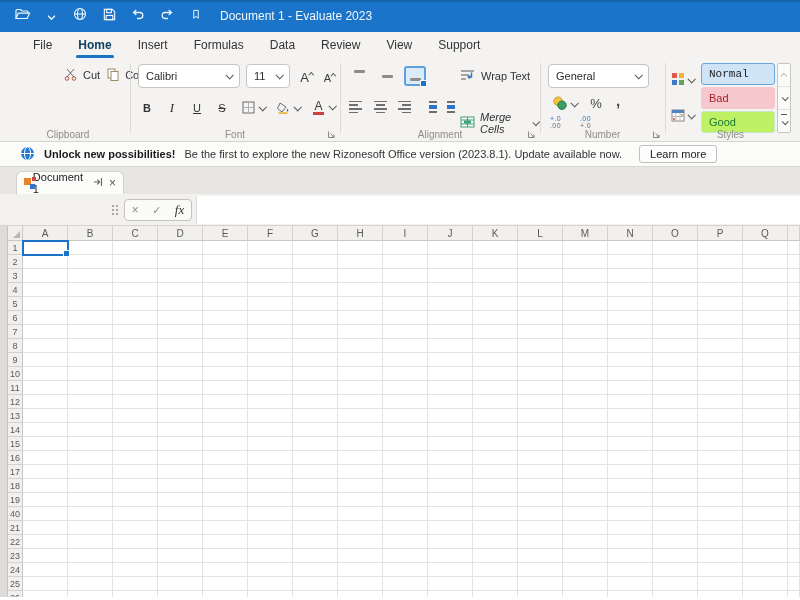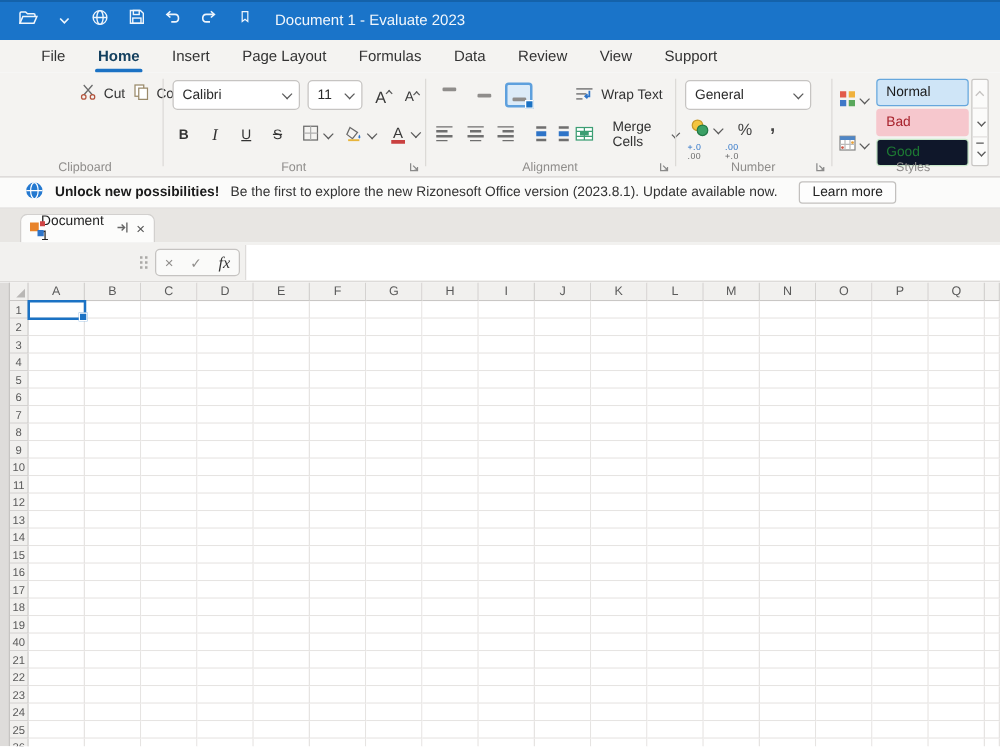--- a/index.html
+++ b/index.html
@@ -47,21 +47,21 @@
   .halbtn{ width:20px; height:18px; position:absolute; top:40px; display:flex; flex-direction:column; justify-content:center; gap:2px; padding:0 3px; }
   .halbtn i{ display:block; height:1.6px; background:#6f6f6f; }
 
   
   .decbtn{ position:absolute; top:57px; display:flex; flex-direction:column; line-height:7px; font-size:7px; color:#6a6a6a; letter-spacing:.4px; }
   .decbtn span:first-child{ color:#2e74c8; }
 
   
   .style-gallery{ position:absolute; left:36px; top:5px; width:74px; display:flex; flex-direction:column; gap:2px; }
   .style-chip{ height:22px; border:1px solid transparent; border-radius:3px; font-size:11px; display:flex; align-items:center; padding-left:7px; }
-  .style-chip.first{ border-width:1.5px; }
+  .style-chip.first{ border-width:1.5px;font-family:Liberation Mono, monospace; }
   .style-rail{ position:absolute; left:112px; top:5px; width:14px; height:70px; border:1px solid #c8c6c4; background:#fbfbfa; border-radius:2px; display:flex; flex-direction:column; }
   .style-rail div{ flex:1; display:flex; align-items:center; justify-content:center; border-bottom:1px solid #e2e0de; }
   .style-rail div:last-child{ border-bottom:none; }
   .rail-more{ position:relative; }
   .rail-more::before{ content:""; position:absolute; top:4px; left:3px; right:3px; height:1px; background:#5a5a5a; }
   .chv.dis{ border-color:#c4c2c0; }
 
   
   .notif{ height:25px; background:#fbfbfa; border-bottom:1px solid #dbd9d7; display:flex; align-items:center; padding-left:20px; gap:9px; font-size:11px; color:#333; }
   .notif b{ color:#1a1a1a; }
@@ -148,21 +148,20 @@
           </svg></span>
     </div>
   </div>
   <span class="tb-title">Document 1 - Evaluate 2023</span>
 </div>
 
 <div class="tabstrip">
     <div class="rtab">File</div>
     <div class="rtab active">Home</div>
     <div class="rtab">Insert</div>
-    <div class="rtab">Page Layout</div>
     <div class="rtab">Formulas</div>
     <div class="rtab">Data</div>
     <div class="rtab">Review</div>
     <div class="rtab">View</div>
     <div class="rtab">Support</div>
   </div>
 
 <div class="ribbon">
 
   <div class="rgroup" style="left:6px;width:124px;">
@@ -293,21 +292,21 @@
     <div class="halbtn" style="left:80px;align-items:flex-end;position:absolute;">
         <i style="width:8px"></i>
         <i style="width:8px;background:#2e74c8;height:4px;"></i>
         <i style="width:8px"></i>
       </div>
     <div class="halbtn" style="left:104px;">
         <i style="width:8px"></i>
         <i style="width:8px;background:#2e74c8;height:4px;"></i>
         <i style="width:8px"></i>
       </div>
-    <div class="sbtn" style="position:absolute;left:118px;top:40px;gap:15px;">
+    <div class="sbtn" style="position:absolute;left:118px;top:55px;gap:5px;font-style:italic;">
       <span><svg width="15" height="12" viewBox="0 0 15 12">
             <rect x="1" y="1" width="13" height="10" fill="#fff" stroke="#3c9e74"></rect>
             <path d="M1 4 H14 M1 8 H14 M7.5 1 V11" stroke="#3c9e74"></path>
             <rect x="4" y="4.6" width="7" height="2.8" fill="#3c9e74"></rect>
           </svg></span>
       <span>Merge Cells</span>
       <span class="chv"></span>
     </div>
     <div class="glabel">Alignment</div>
     <span class="launcher"><svg width="9" height="9" viewBox="0 0 9 9" fill="none" stroke="#8a8a8a">
@@ -367,21 +366,21 @@
             <rect x="1" y="1" width="12" height="3" fill="#4f86c6"></rect>
             <path d="M1 7.5 H13 M5 4 V12 M9 4 V12" stroke="#bbb"></path>
             <circle cx="3" cy="10" r="1.1" fill="#d05a4a"></circle>
             <circle cx="11" cy="6" r="1.1" fill="#e8a23a"></circle>
           </svg></span>
       <span class="chv"></span>
     </div>
     <div class="style-gallery">
       <div class="style-chip first" style="background: rgb(207, 229, 247); color: rgb(26, 26, 26); border-color: rgb(102, 167, 221);">Normal</div>
       <div class="style-chip" style="background: rgb(246, 199, 205); color: rgb(168, 35, 45); border-color: rgb(246, 199, 205);">Bad</div>
-      <div class="style-chip" style="background: #0f172a; color: rgb(29, 122, 51); border-color: rgb(200, 232, 202);">Good</div>
+      <div class="style-chip" style="background: #bef264; color: rgb(29, 122, 51); border-color: rgb(200, 232, 202);">Good</div>
     </div>
     <div class="style-rail">
       <div>
           <span class="chv up dis" style="width:5px;height:5px;"></span>
         </div>
       <div>
           <span class="chv" style="width:5px;height:5px;"></span>
         </div>
       <div class="rail-more">
           <span class="chv" style="width:5px;height:5px;margin-top:3px;"></span>

